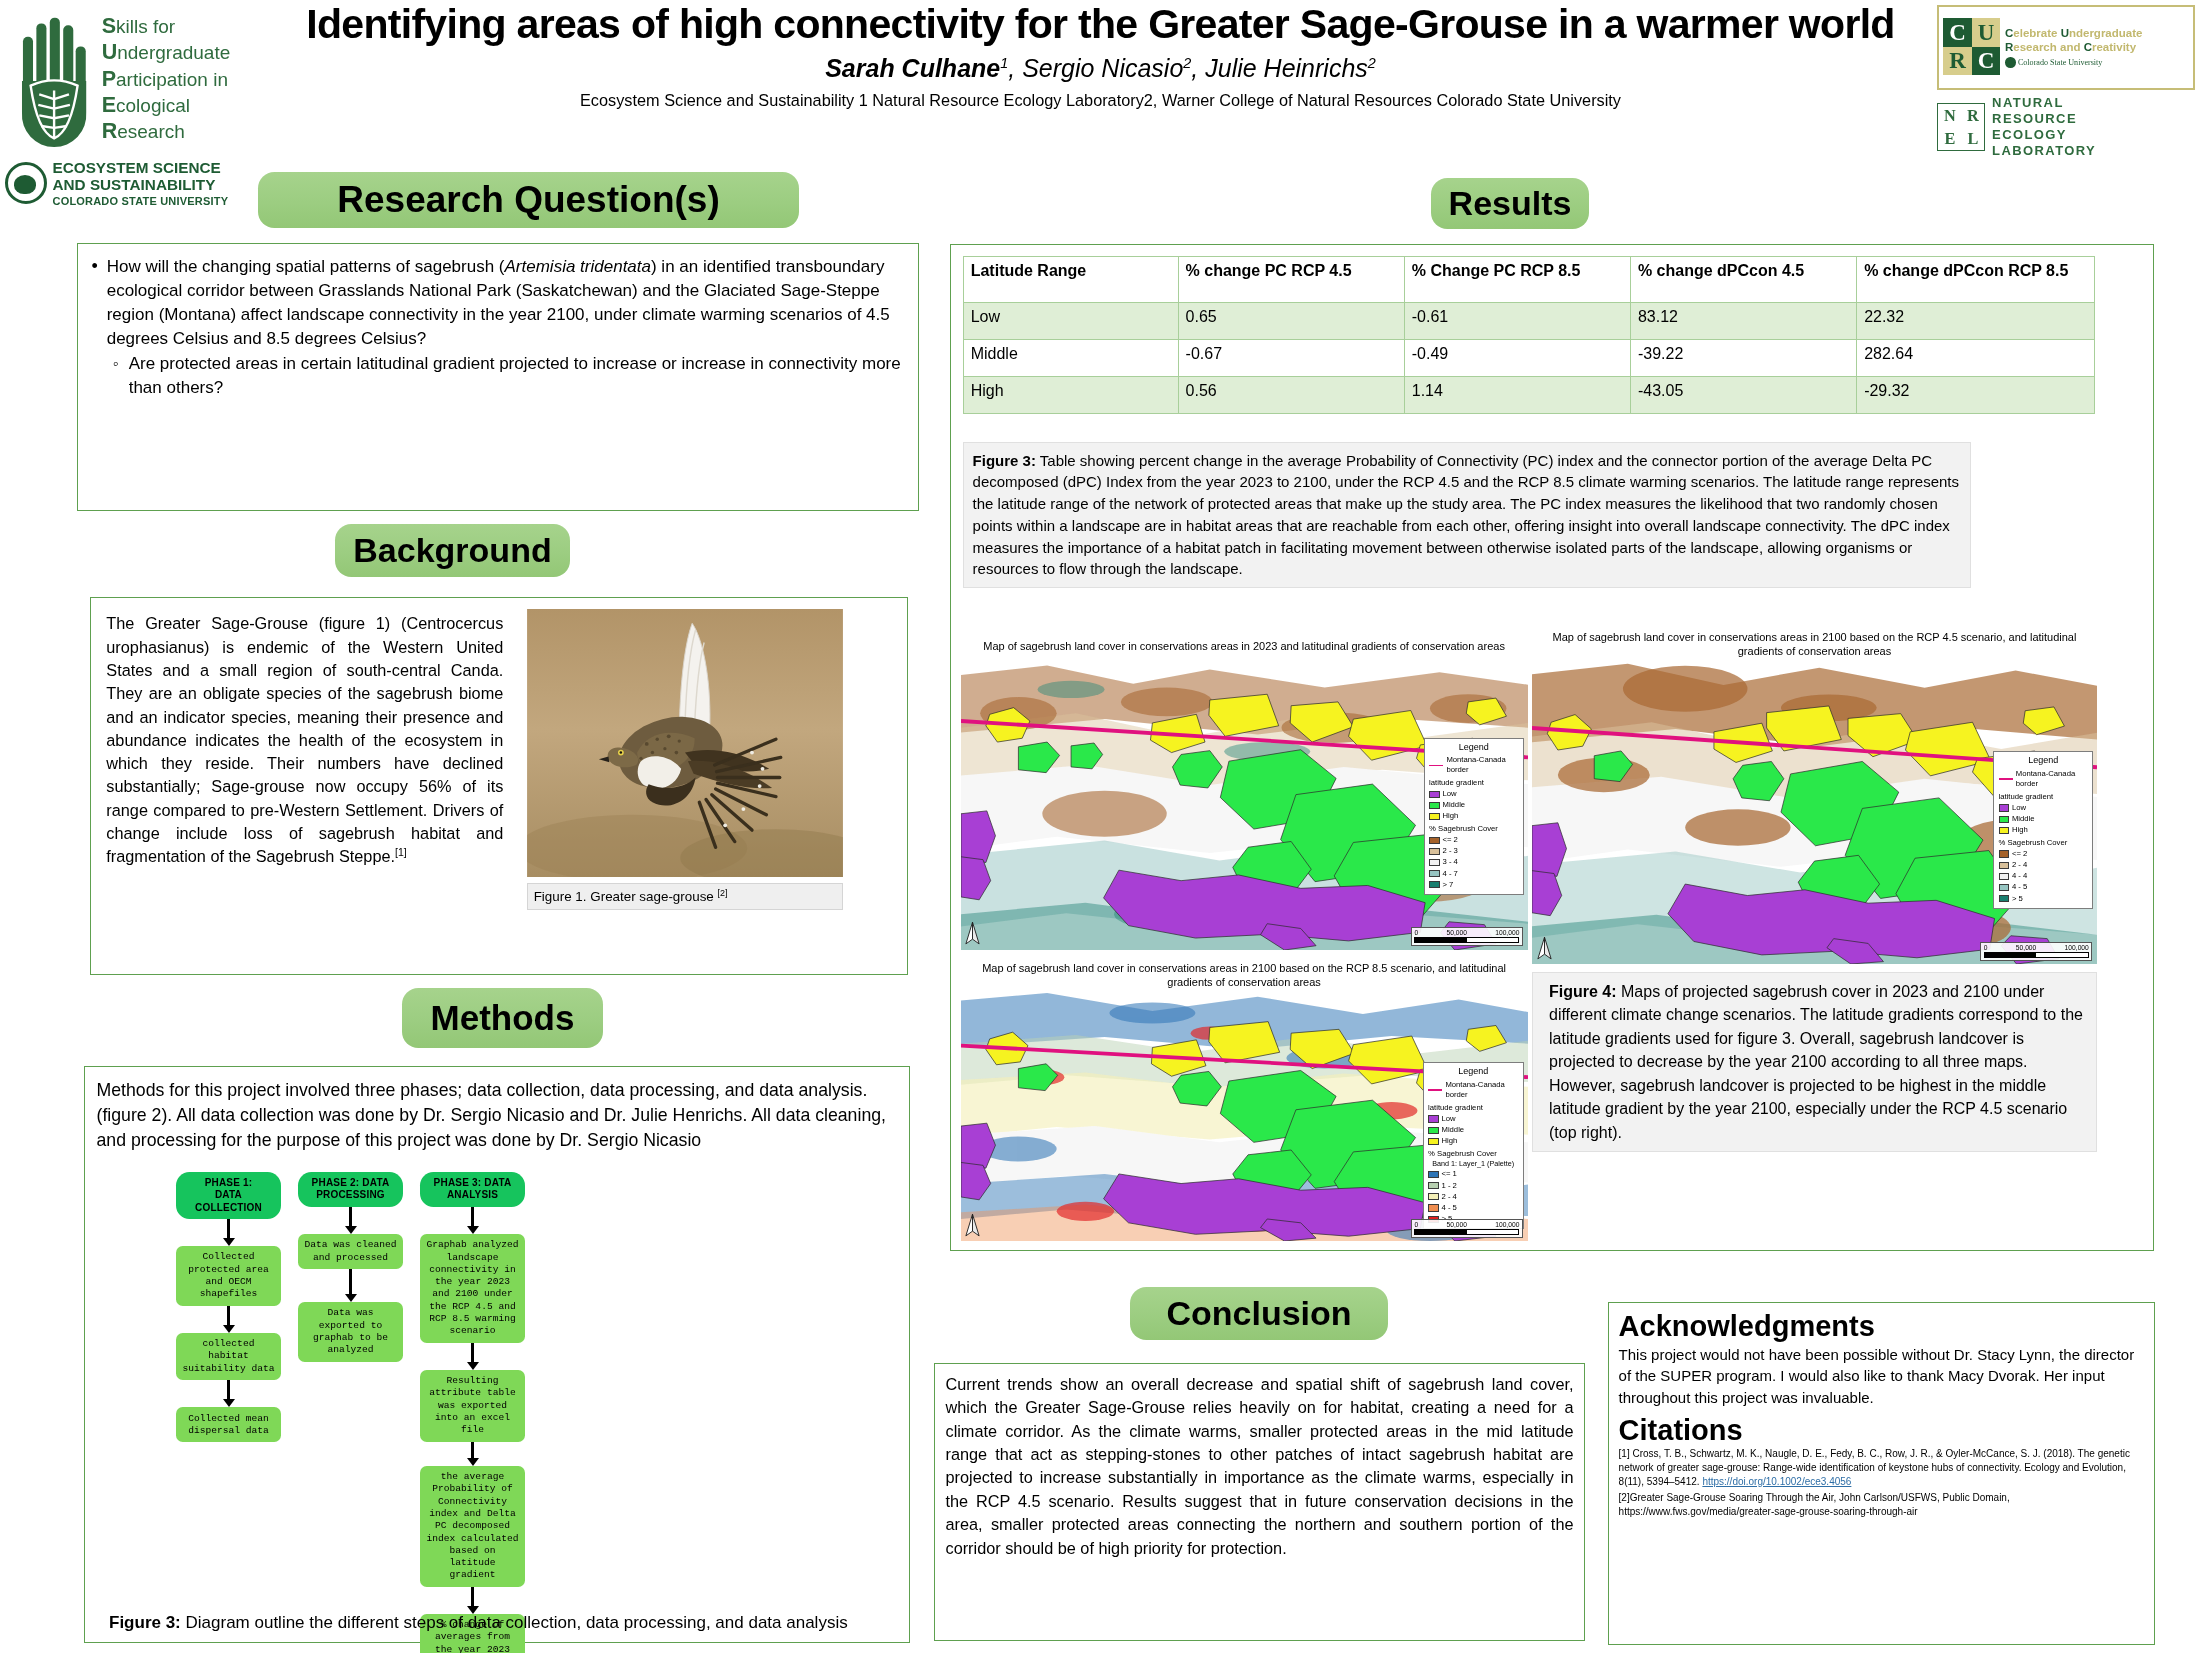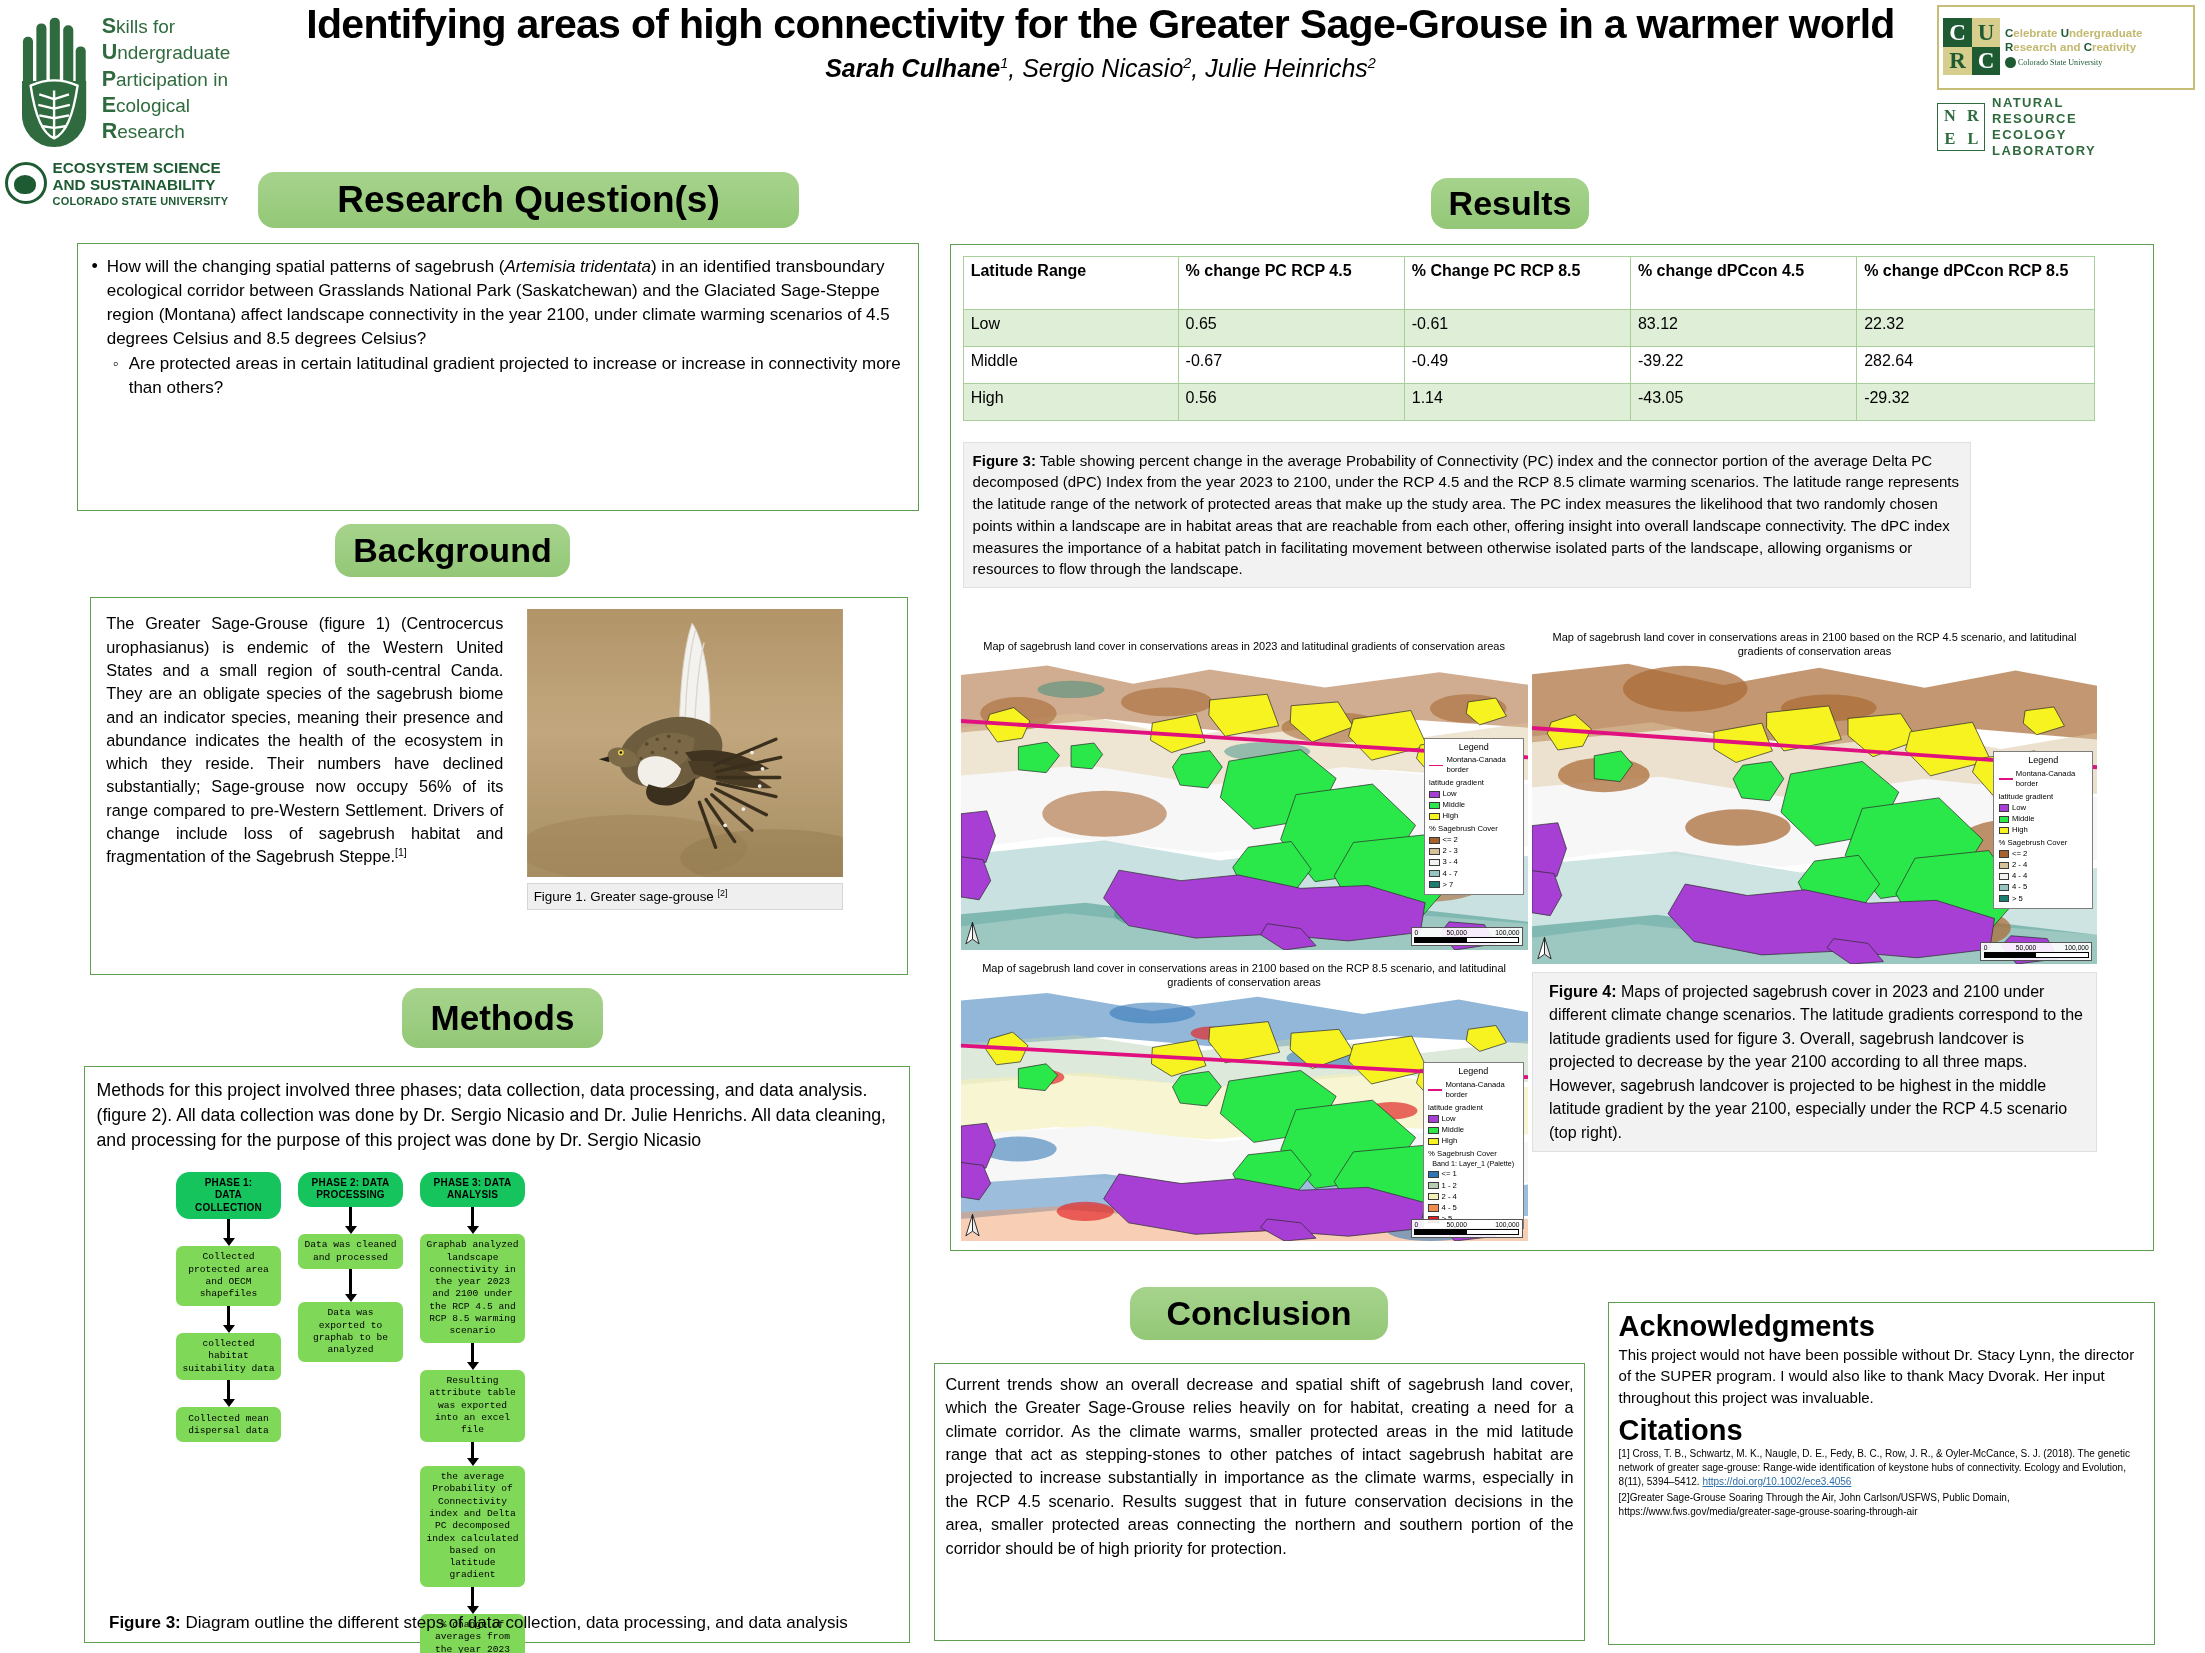--- a/index.html
+++ b/index.html
@@ -83,21 +83,21 @@
   ul.rq li.sub { padding-left: 44px; }
   ul.rq li.sub::before { content: "\25E6"; left: 28px; font-size: 16.3px; top: 0px; }
   .ital { font-style: italic; }
 
   
   table.results { border-collapse: collapse; width: 100%; table-layout: fixed; }
   table.results th, table.results td {
     border: 1px solid #a8cf9a; padding: 5.7px 6.7px; text-align: left;
     font-size: 16px; color: #000; vertical-align: top;
   }
-  table.results th { font-weight: 700; height: 53px; }
+  table.results th { font-weight: 700; height: 46px; }
   table.results tbody tr.alt td { background: #dfeed6; }
   table.results tbody tr td { height: 37px; }
 
   .figcap { background: #f2f2f2; font-size: 15px; line-height: 1.45; color: #000;
       padding: 6.7px 8.6px; border: 0.5px solid #e0e0e0; }
   .figcap b { font-weight: 700; }
 
   
   .mapwrap { position: absolute; }
   .maptitle { font-size: 11px; text-align: center; color: #000; line-height: 1.25;
@@ -178,20 +178,21 @@
         <div><b>U</b><span>ndergraduate</span></div>
         <div><b>P</b><span>articipation in</span></div>
         <div><b>E</b><span>cological</span></div>
         <div><b>R</b><span>esearch</span></div>
       </div>
     </div>
 
     <div class="title-block">
       <div class="poster-title">Identifying areas of high connectivity for the Greater Sage-Grouse in a warmer world</div>
       <div class="authors"><b>Sarah Culhane</b><sup>1</sup><span>, Sergio Nicasio</span><sup>2</sup><span>, Julie Heinrichs</span><sup>2</sup></div>
+      <div class="affil">Ecosystem Science and Sustainability 1 Natural Resource Ecology Laboratory2, Warner College of Natural Resources Colorado State University</div>
     </div>
 
     <div class="logos-right">
       <div class="curc-box">
         <div class="curc-grid">
           <div class="curc-cell cc-dark">C</div>
           <div class="curc-cell cc-gold">U</div>
           <div class="curc-cell cc-gold">R</div>
           <div class="curc-cell cc-dark">C</div>
         </div>

